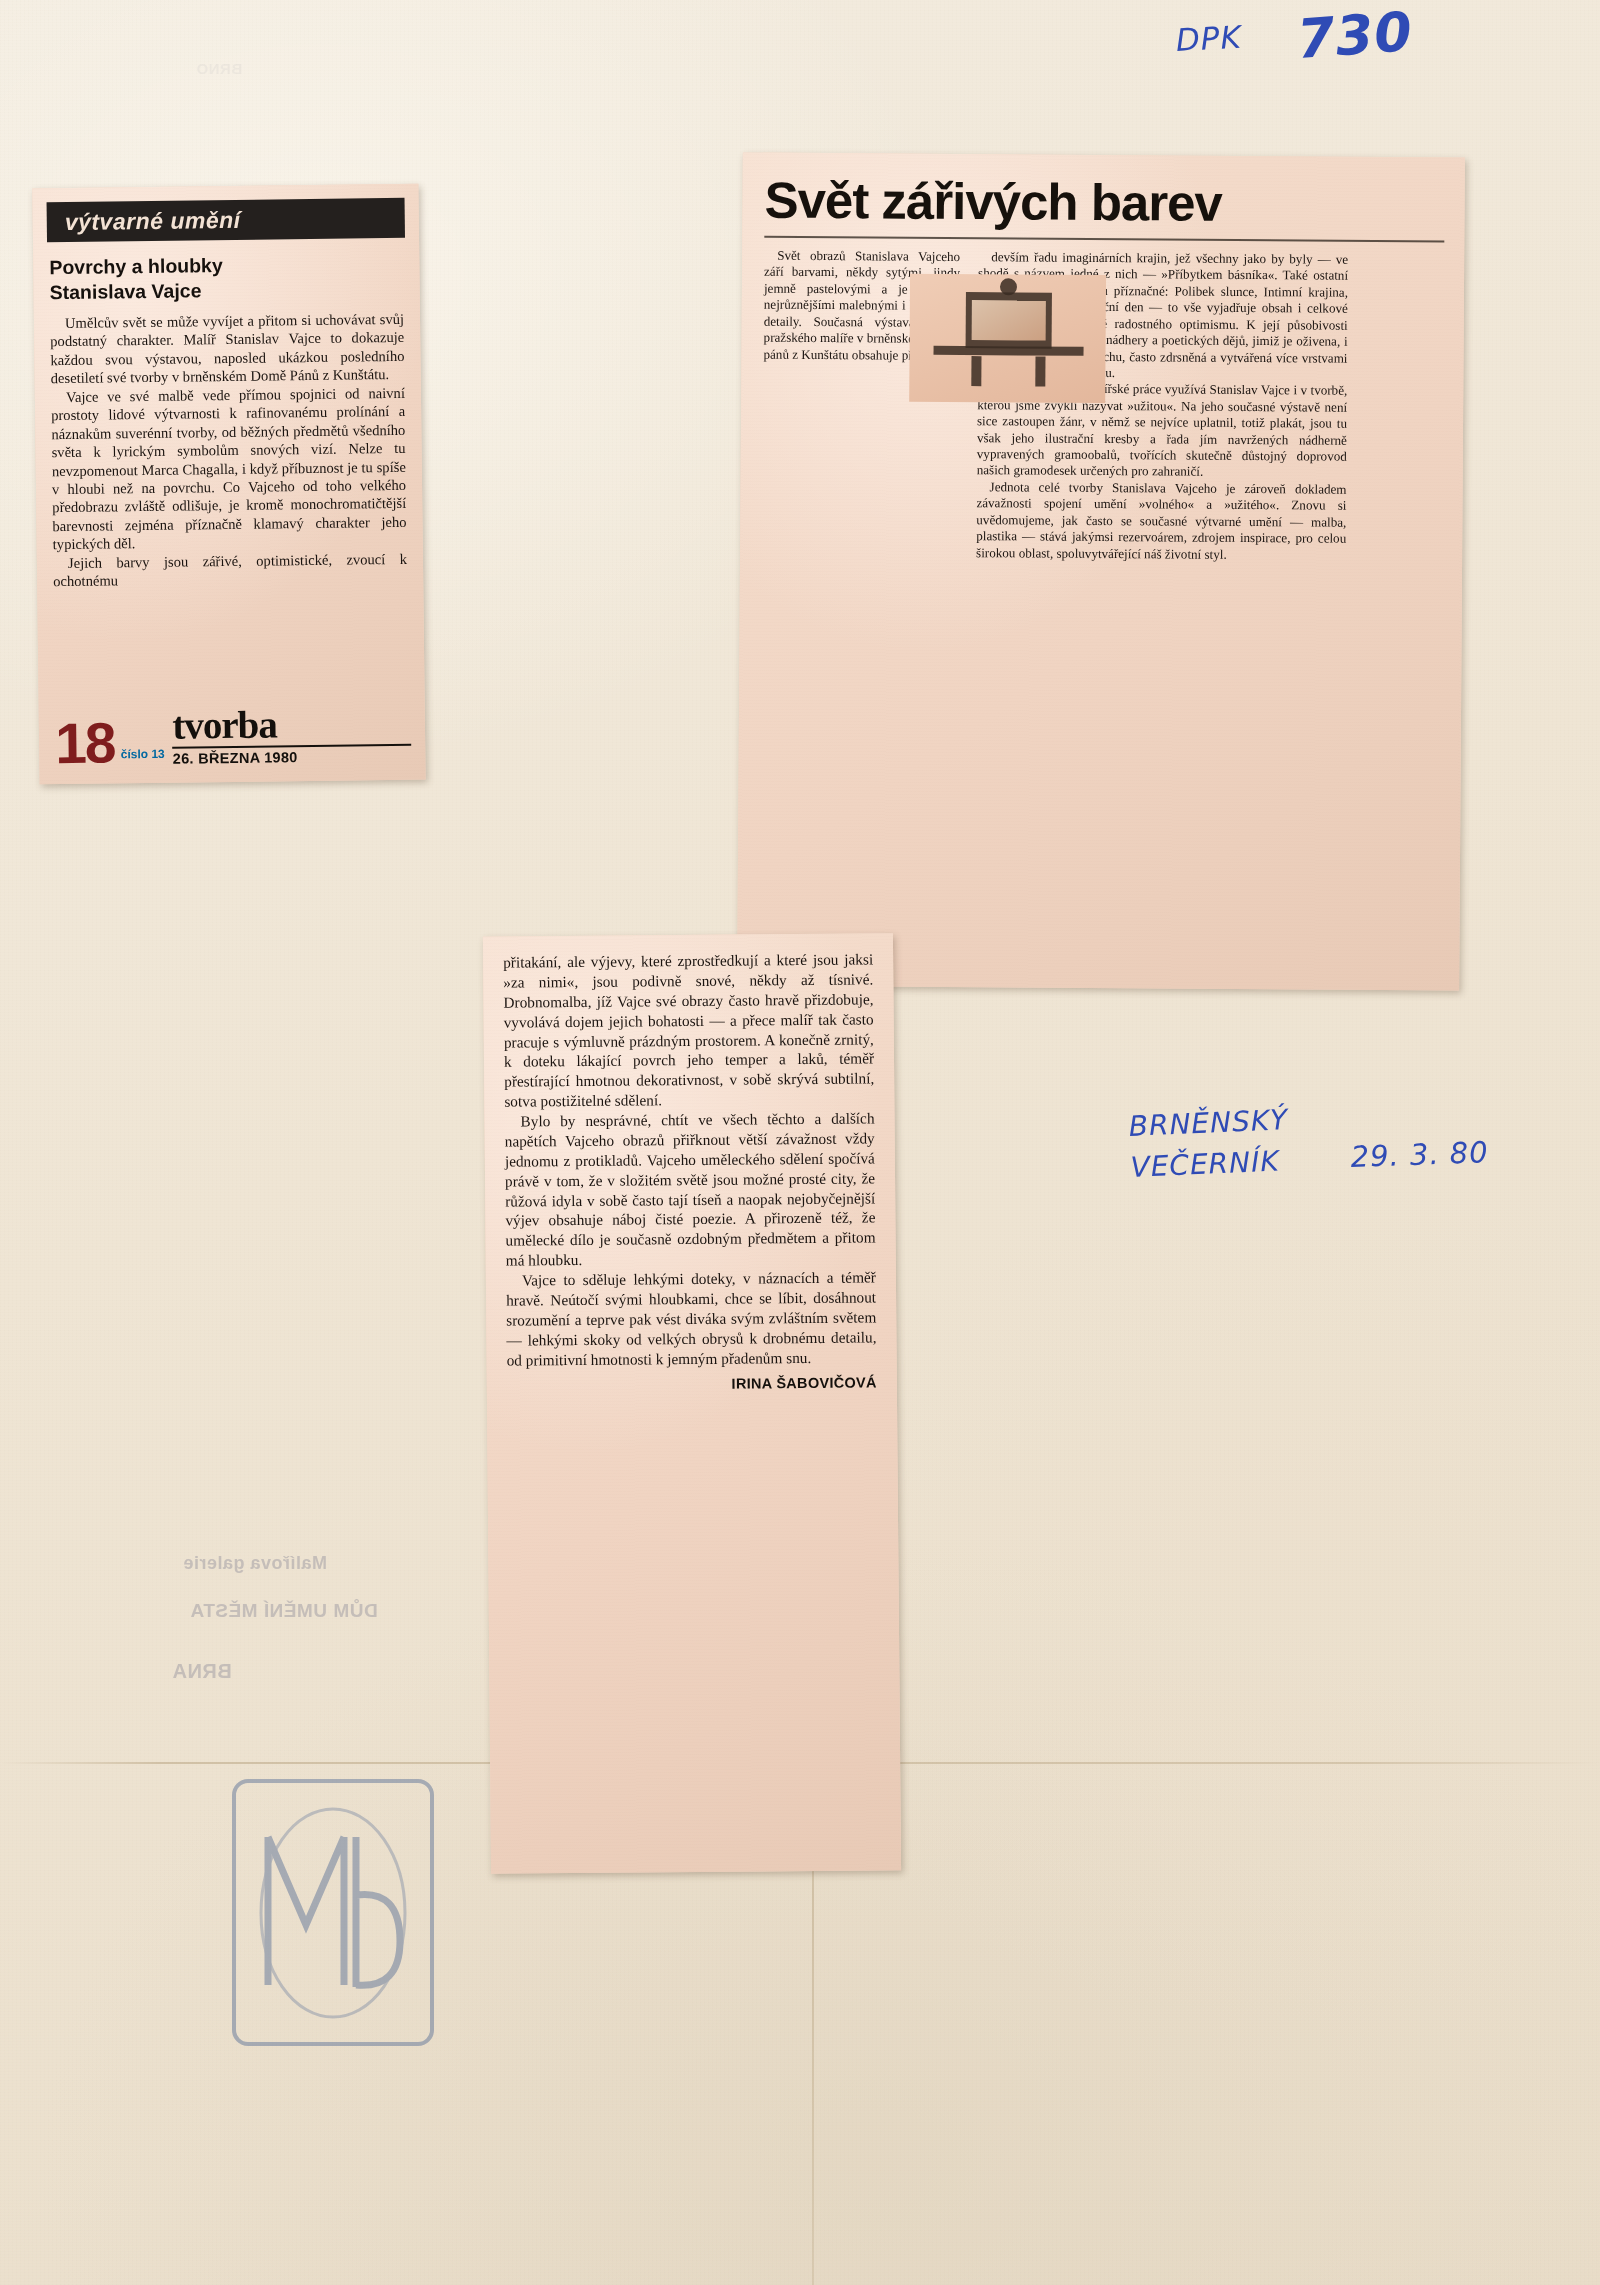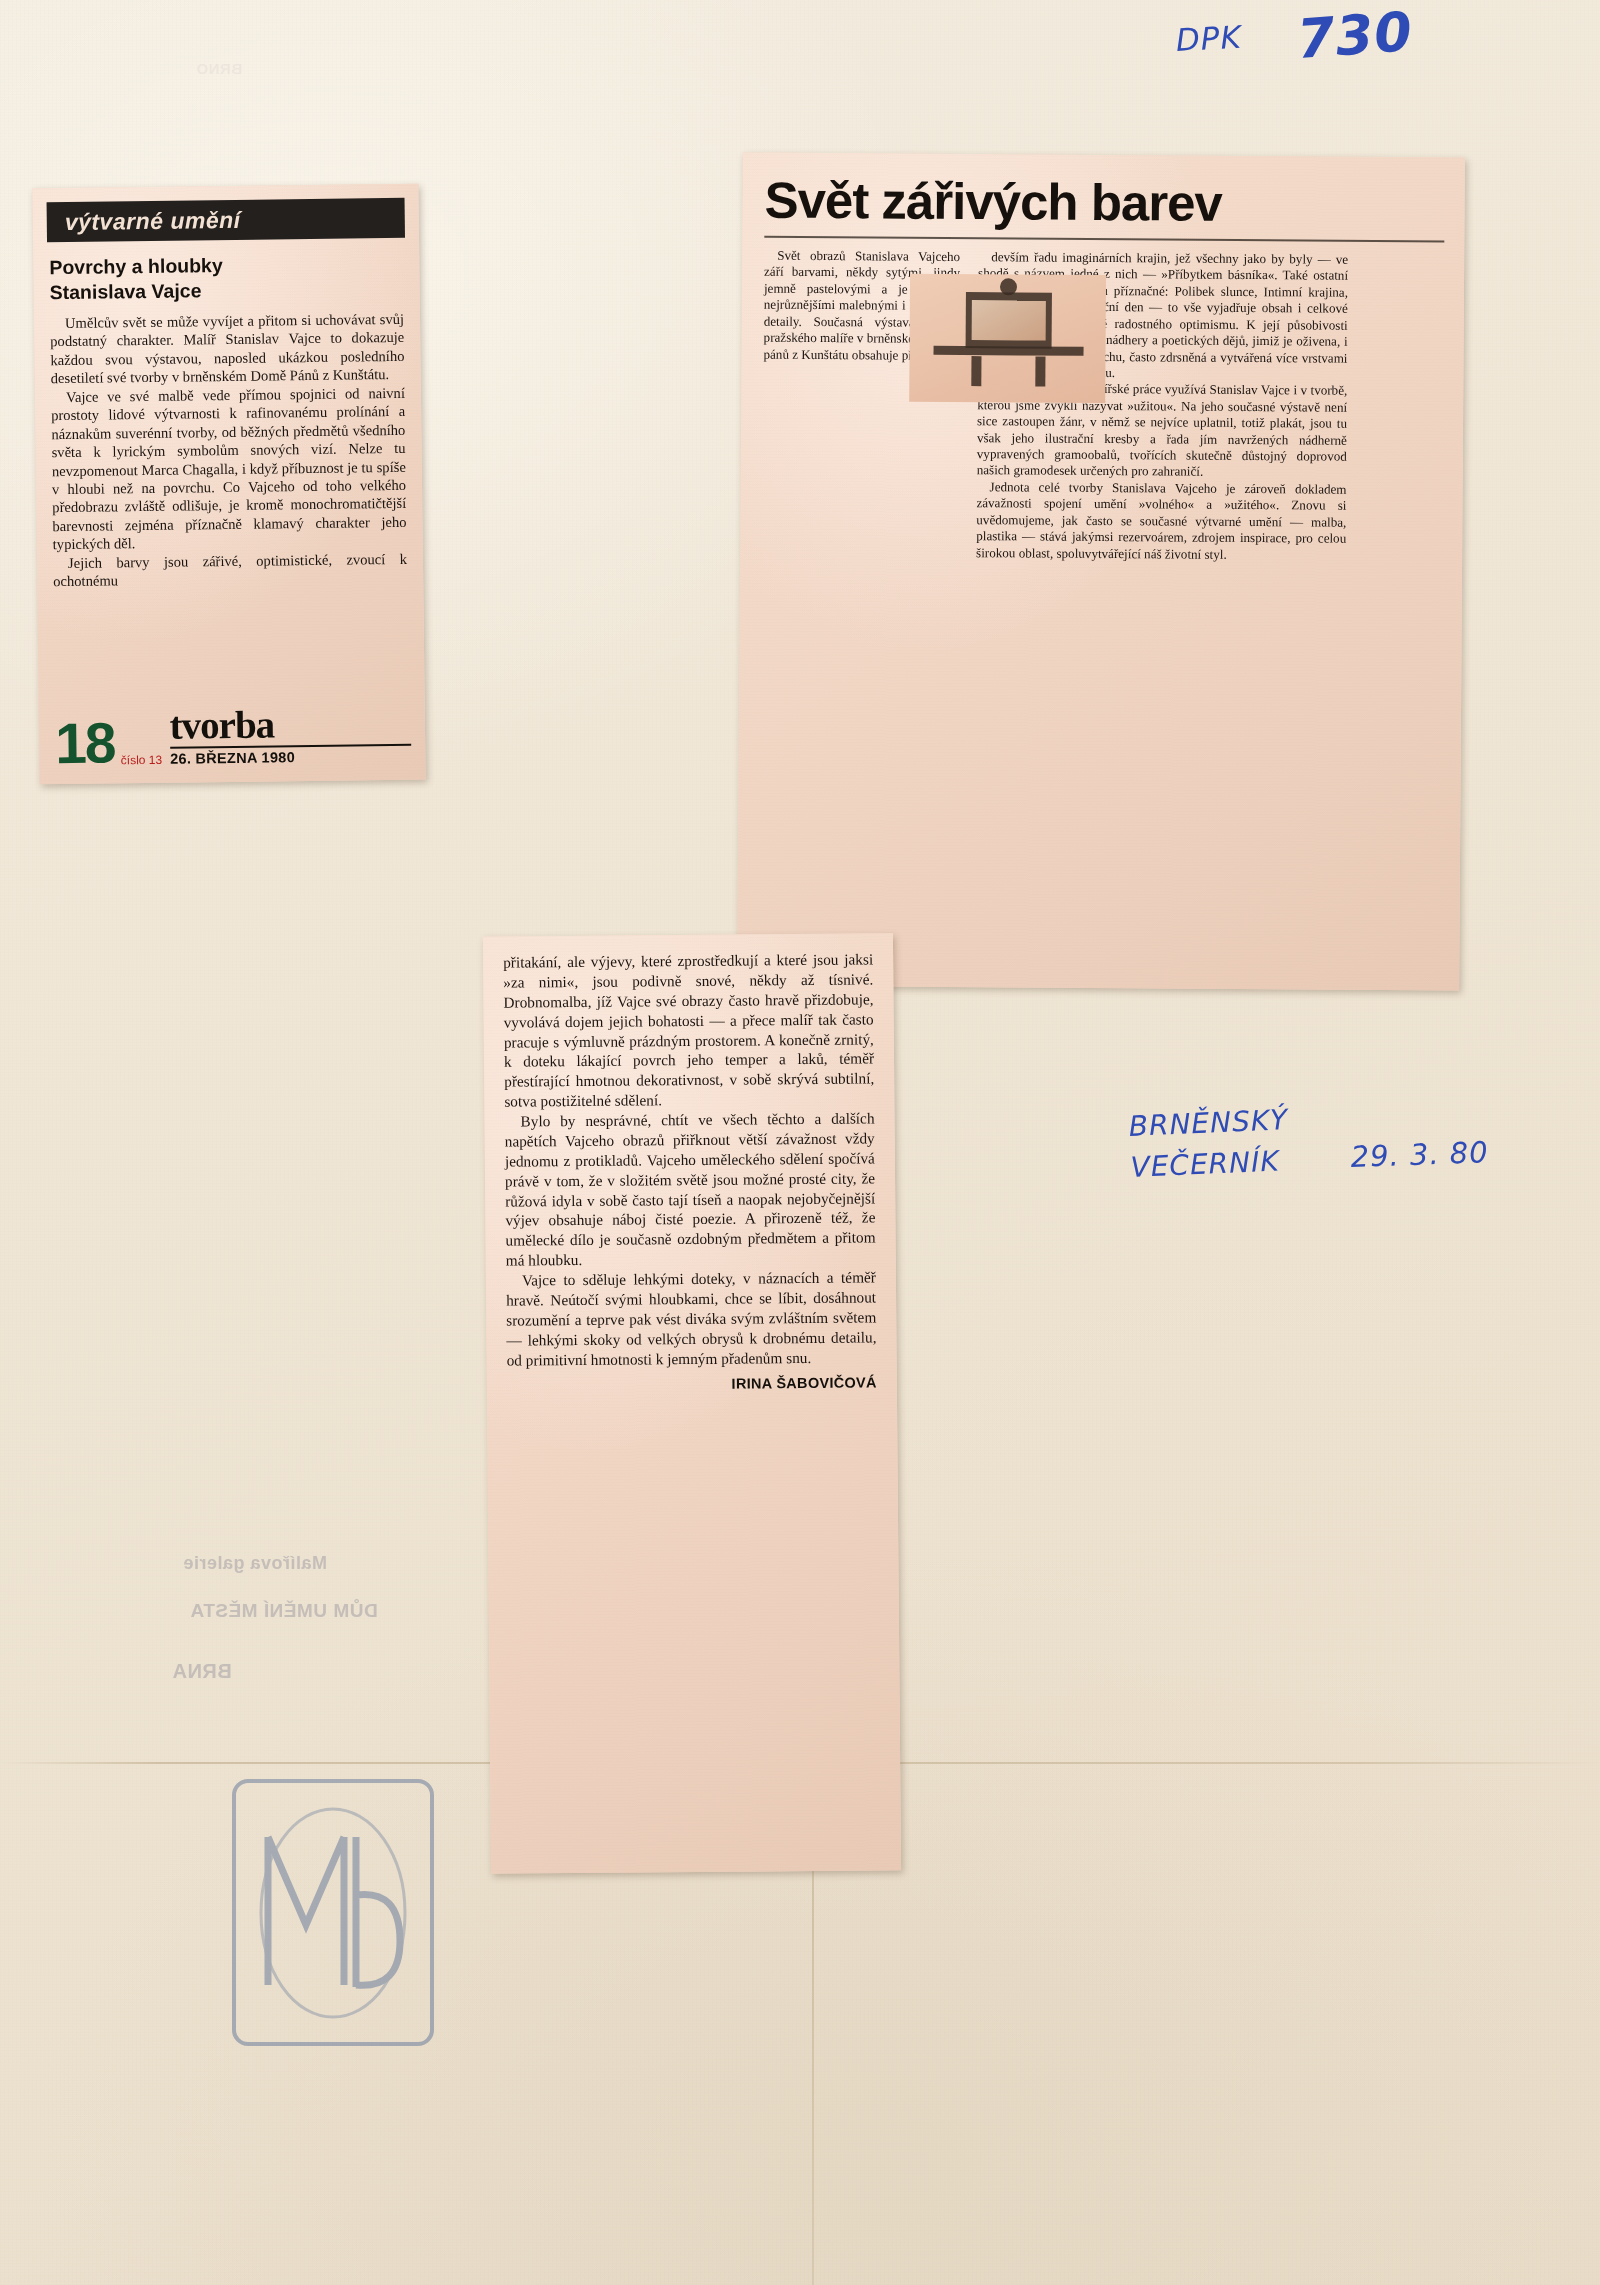--- a/index.html
+++ b/index.html
@@ -180,28 +180,28 @@
     display: flex;
     align-items: flex-end;
     z-index: 3;
   }
   #tvorba-bignum {
     font-family: "Liberation Sans", sans-serif;
     font-weight: 700;
     font-size: 57px;
     line-height: 0.84;
     letter-spacing: -2px;
-    color: #14532d;
+    color: #7f1d1d;
   }
   #tvorba-cislo {
     font-family: "Liberation Sans", sans-serif;
     font-size: 12px;
-    font-weight: 400;
-    margin: 0 0 0 6px;
-    color: #b91c1c;
+    font-weight: 700;
+    margin: 0 0 6px 6px;
+    color: #0369a1;
   }
   #tvorba-mast {
     margin-left: 8px;
     flex: 1;
   }
   #tvorba-logo {
     font-family: "Liberation Serif", serif;
     font-weight: 700;
     font-size: 39px;
     line-height: 0.95;

